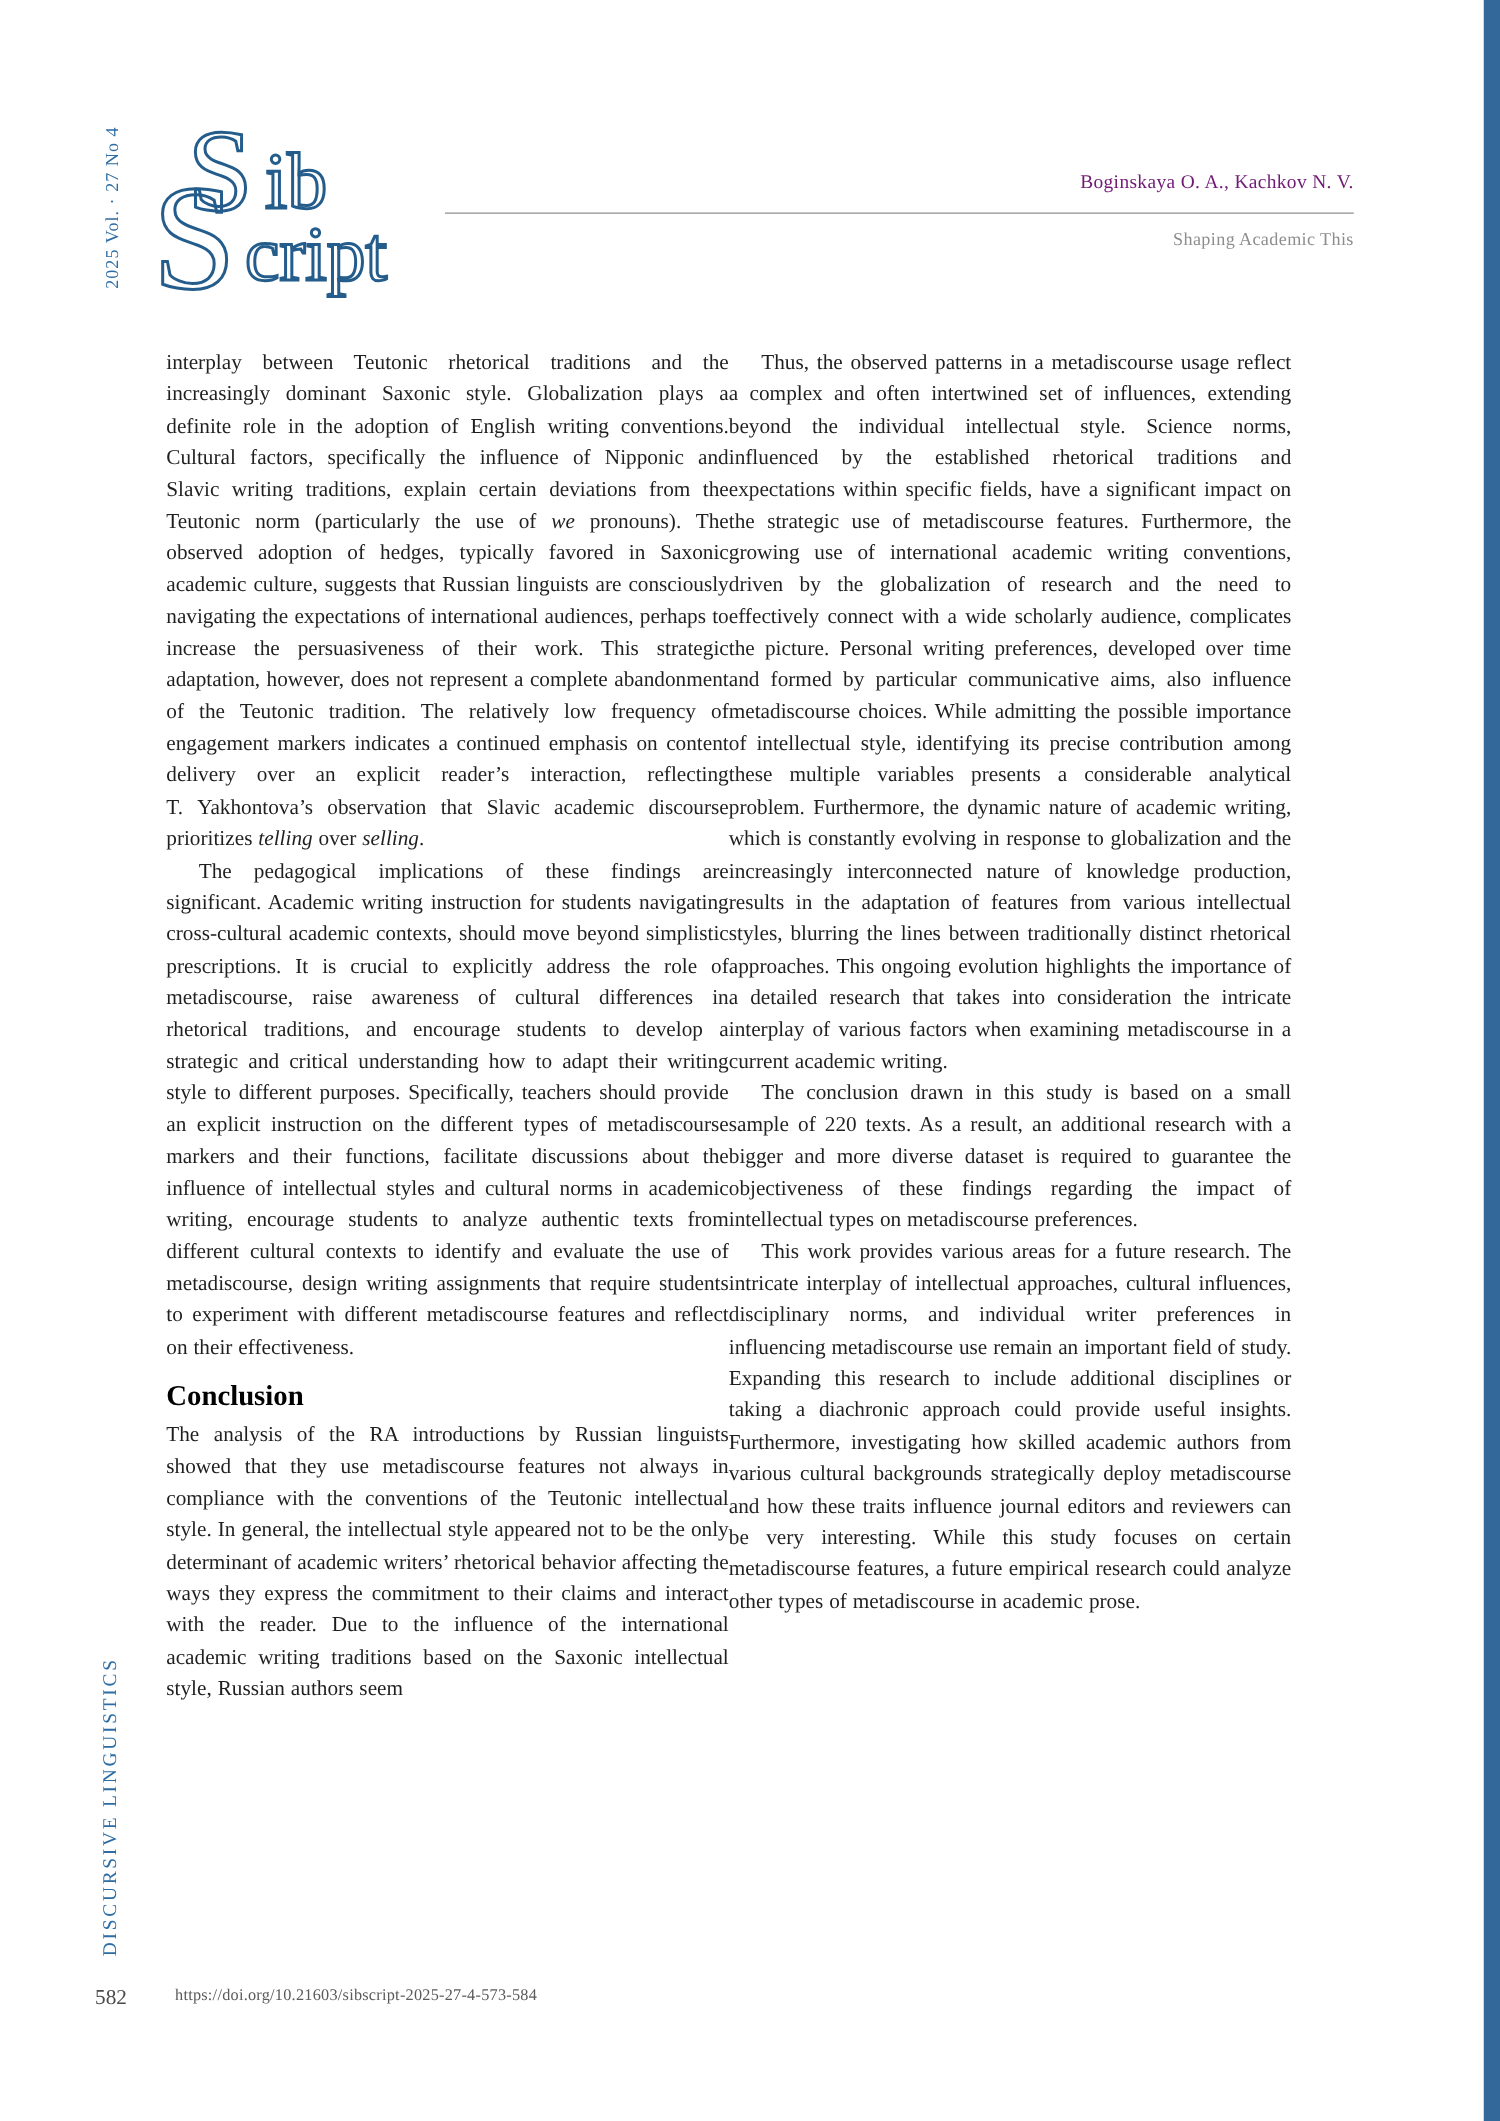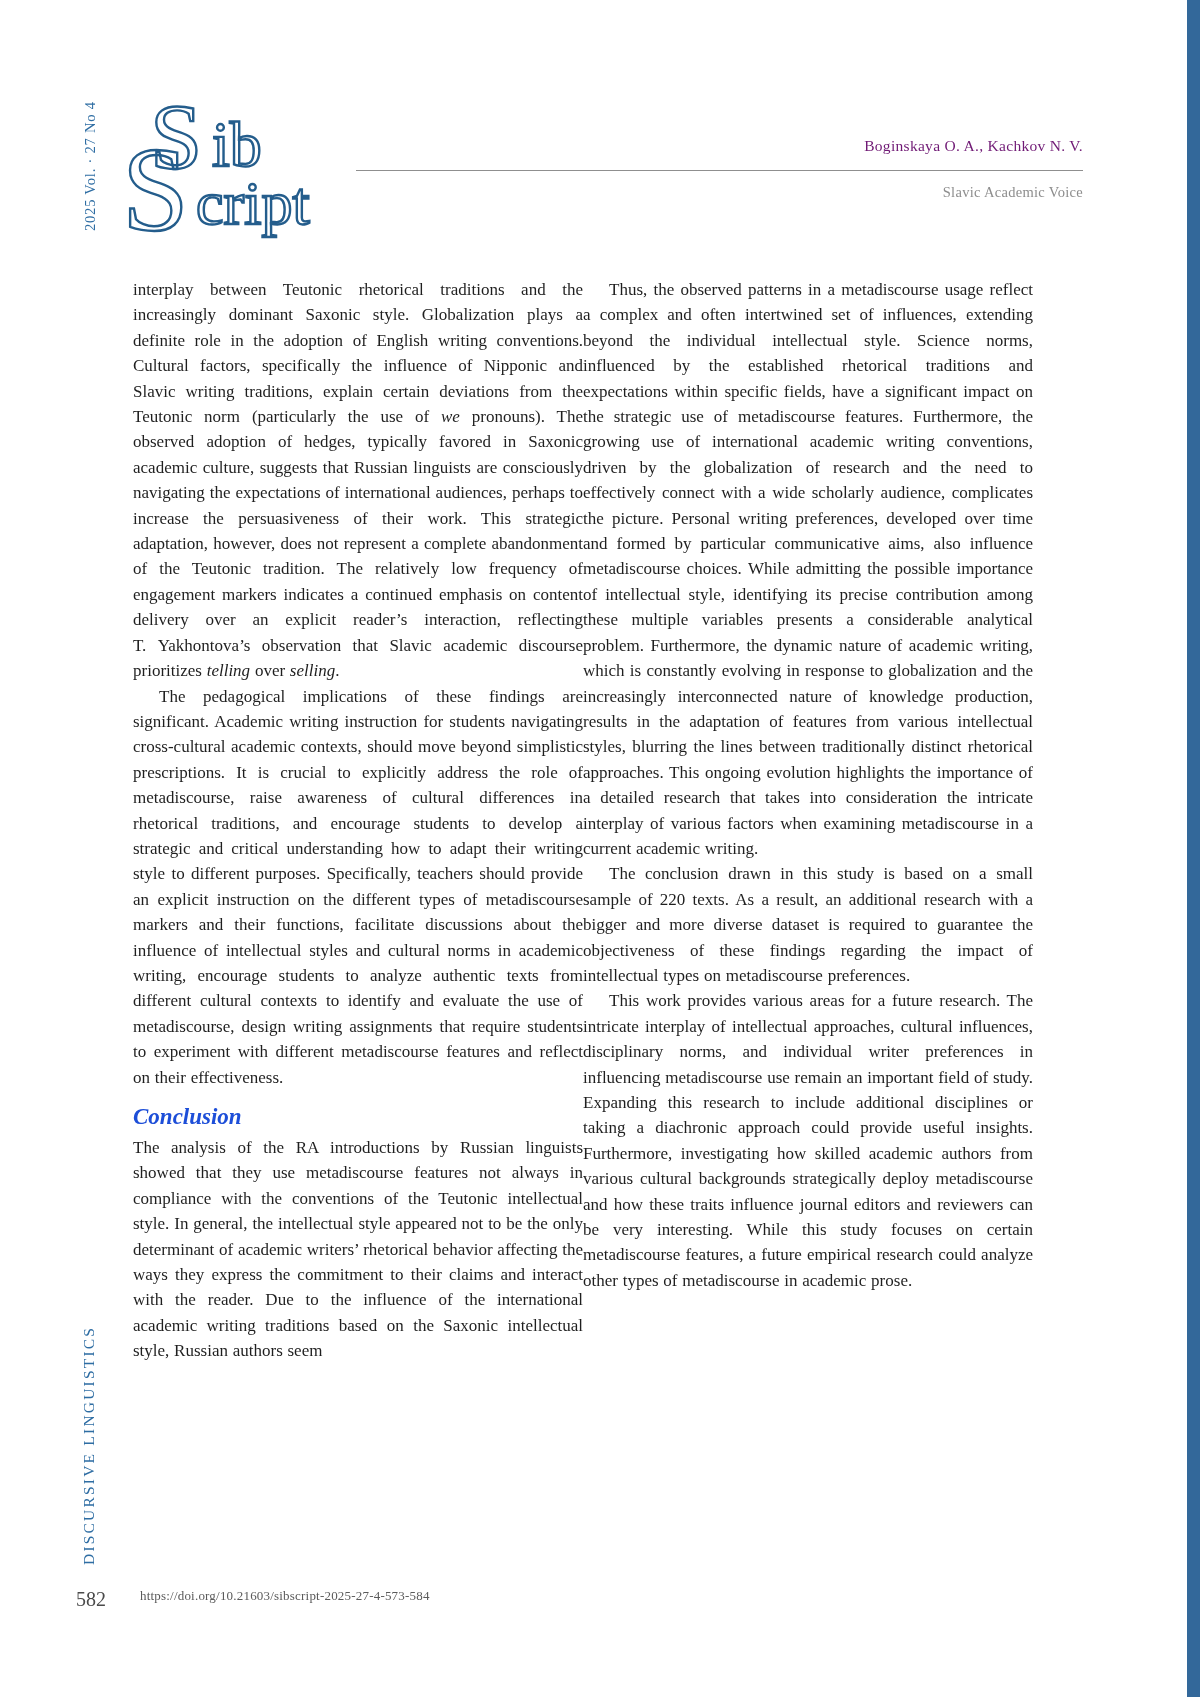--- a/index.html
+++ b/index.html
@@ -64,21 +64,21 @@
   .col p.indent { text-indent: 26px; }
   .col h2.conclusion {
     margin: 14px 0 5px 0;
     font-size: 23px;
     line-height: 26px;
     font-weight: bold;
     color: #1a5480;
   }
   .footer-pagenum {
     position: absolute; left: 76px; top: 1588px;
-    font-size: 20px; color: #4a4a4a;
+    font-size: 17px; color: #4a4a4a;
   }
   .footer-doi {
     position: absolute; left: 140px; top: 1588px;
     font-size: 13px; color: #5a5a5a;
     text-decoration: none;
     letter-spacing: 0.2px;
   }
 </style>
 </head>
 <body>
@@ -95,27 +95,27 @@
         <text x="30" y="84" font-size="94">S</text>
         <text x="92" y="82" font-size="64">ib</text>
         <text x="2" y="146" font-size="120">S</text>
         <text x="76" y="140" font-size="62">cript</text>
       </g>
     </svg>
   </div>
 
   <div class="header-authors">Boginskaya O. A., Kachkov N. V.</div>
   <div class="header-rule"></div>
-  <div class="header-running">Slavic Academic Voice</div>
+  <div class="header-running">Shaping Academic This</div>
 
   <div class="columns">
     <div class="col">
       <p><span>interplay between Teutonic rhetorical traditions and the increasingly dominant Saxonic style. Globalization plays a definite role in the adoption of English writing conventions. Cultural factors, specifically the influence of Nipponic and Slavic writing traditions, explain certain deviations from the Teutonic norm (particularly the use of </span><em>we</em><span> pronouns). The observed adoption of hedges, typically favored in Saxonic academic culture, suggests that Russian linguists are consciously navigating the expectations of international audiences, perhaps to increase the persuasiveness of their work. This strategic adaptation, however, does not represent a complete abandonment of the Teutonic tradition. The relatively low frequency of engagement markers indicates a continued emphasis on content delivery over an explicit reader’s interaction, reflecting T.&nbsp;Yakhontova’s observation that Slavic academic discourse prioritizes </span><em>telling</em><span> over </span><em>selling</em><span>.</span></p>
       <p class="indent"><span>The pedagogical implications of these findings are significant. Academic writing instruction for students navigating cross-cultural academic contexts, should move beyond simplistic prescriptions. It is crucial to explicitly address the role of metadiscourse, raise awareness of cultural differences in rhetorical traditions, and encourage students to develop a strategic and critical understanding how to adapt their writing style to different purposes. Specifically, teachers should provide an explicit instruction on the different types of metadiscourse markers and their functions, facilitate discussions about the influence of intellectual styles and cultural norms in academic writing, encourage students to analyze authentic texts from different cultural contexts to identify and evaluate the use of metadiscourse, design writing assignments that require students to experiment with different metadiscourse features and reflect on their effectiveness.</span></p>
-      <h2 class="conclusion" style="color: #1d4ed8; font-style: italic;">Conclusion</h2>
+      <h2 class="conclusion" style="color: #000000;">Conclusion</h2>
       <p><span>The analysis of the RA introductions by Russian linguists showed that they use metadiscourse features not always in compliance with the conventions of the Teutonic intellectual style. In general, the intellectual style appeared not to be the only determinant of academic writers’ rhetorical behavior affecting the ways they express the commitment to their claims and interact with the reader. Due to the influence of the international academic writing traditions based on the Saxonic intellectual style, Russian authors seem</span></p>
     </div>
     <div class="col">
       <p class="indent"><span>Thus, the observed patterns in a metadiscourse usage reflect a complex and often intertwined set of influences, extending beyond the individual intellectual style. Science norms, influenced by the established rhetorical traditions and expectations within specific fields, have a significant impact on the strategic use of metadiscourse features. Furthermore, the growing use of international academic writing conventions, driven by the globalization of research and the need to effectively connect with a wide scholarly audience, complicates the picture. Personal writing preferences, developed over time and formed by particular communicative aims, also influence metadiscourse choices. While admitting the possible importance of intellectual style, identifying its precise contribution among these multiple variables presents a considerable analytical problem. Furthermore, the dynamic nature of academic writing, which is constantly evolving in response to globalization and the increasingly interconnected nature of knowledge production, results in the adaptation of features from various intellectual styles, blurring the lines between traditionally distinct rhetorical approaches. This ongoing evolution highlights the importance of a detailed research that takes into consideration the intricate interplay of various factors when examining metadiscourse in a current academic writing.</span></p>
       <p class="indent"><span>The conclusion drawn in this study is based on a small sample of 220 texts. As a result, an additional research with a bigger and more diverse dataset is required to guarantee the objectiveness of these findings regarding the impact of intellectual types on metadiscourse preferences.</span></p>
       <p class="indent"><span>This work provides various areas for a future research. The intricate interplay of intellectual approaches, cultural influences, disciplinary norms, and individual writer preferences in influencing metadiscourse use remain an important field of study. Expanding this research to include additional disciplines or taking a diachronic approach could provide useful insights. Furthermore, investigating how skilled academic authors from various cultural backgrounds strategically deploy metadiscourse and how these traits influence journal editors and reviewers can be very interesting. While this study focuses on certain metadiscourse features, a future empirical research could analyze other types of metadiscourse in academic prose.</span></p>
     </div>
   </div>
 
   <div class="vtext section-label" style="color: rgb(46, 109, 163);">DISCURSIVE LINGUISTICS</div>

